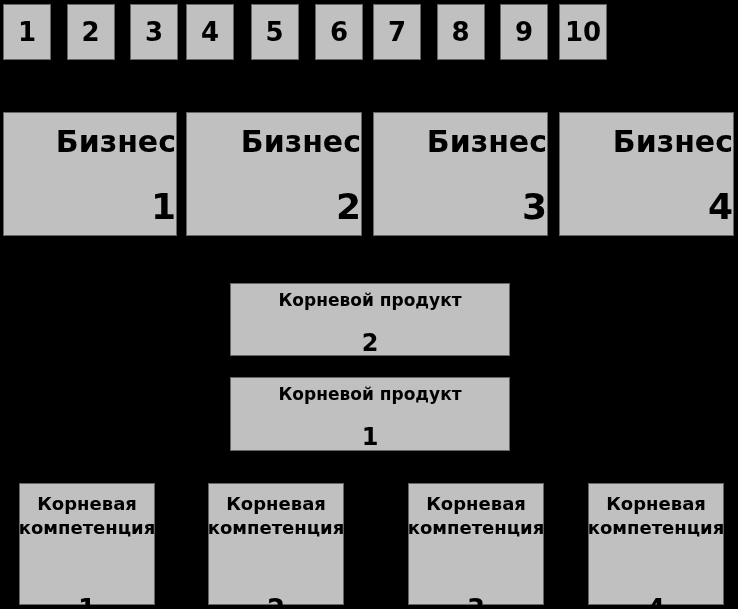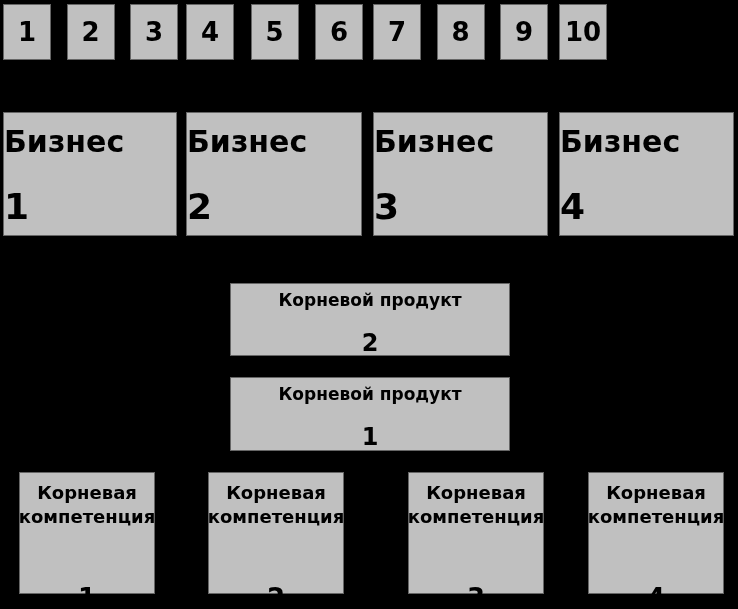--- a/index.html
+++ b/index.html
@@ -49,21 +49,21 @@
     display: flex;
     align-items: center;
     justify-content: center;
   }
   
   .business {
     top: 112px;
     height: 124px;
     display: flex;
     flex-direction: column;
-    align-items: flex-start;
+    align-items: flex-end;
     padding-top: 14px;
   }
   .b1 { left: 3px;   width: 174px; }
   .b2 { left: 186px; width: 176px; }
   .b3 { left: 373px; width: 175px; }
   .b4 { left: 559px; width: 175px; }
   .business .label  { font-size: 30px; line-height: 1; }
   .business .number { font-size: 36px; line-height: 1; margin-top: 32px; }
   
   .product {
@@ -74,21 +74,21 @@
     flex-direction: column;
     align-items: center;
     padding-top: 8px;
   }
   .p-top    { top: 283px; }
   .p-bottom { top: 377px; height: 74px; }
   .product .label  { font-size: 17px; line-height: 1; }
   .product .number { font-size: 24px; line-height: 1; margin-top: 22px; }
   
   .competency {
-    top: 472px;
+    top: 483px;
     width: 136px;
     height: 122px;
     display: flex;
     flex-direction: column;
     align-items: center;
     padding: 8px 6px 0 6px;
     gap: 44px;
   }
   .k1 { left: 19px; }
   .k2 { left: 208px; }

